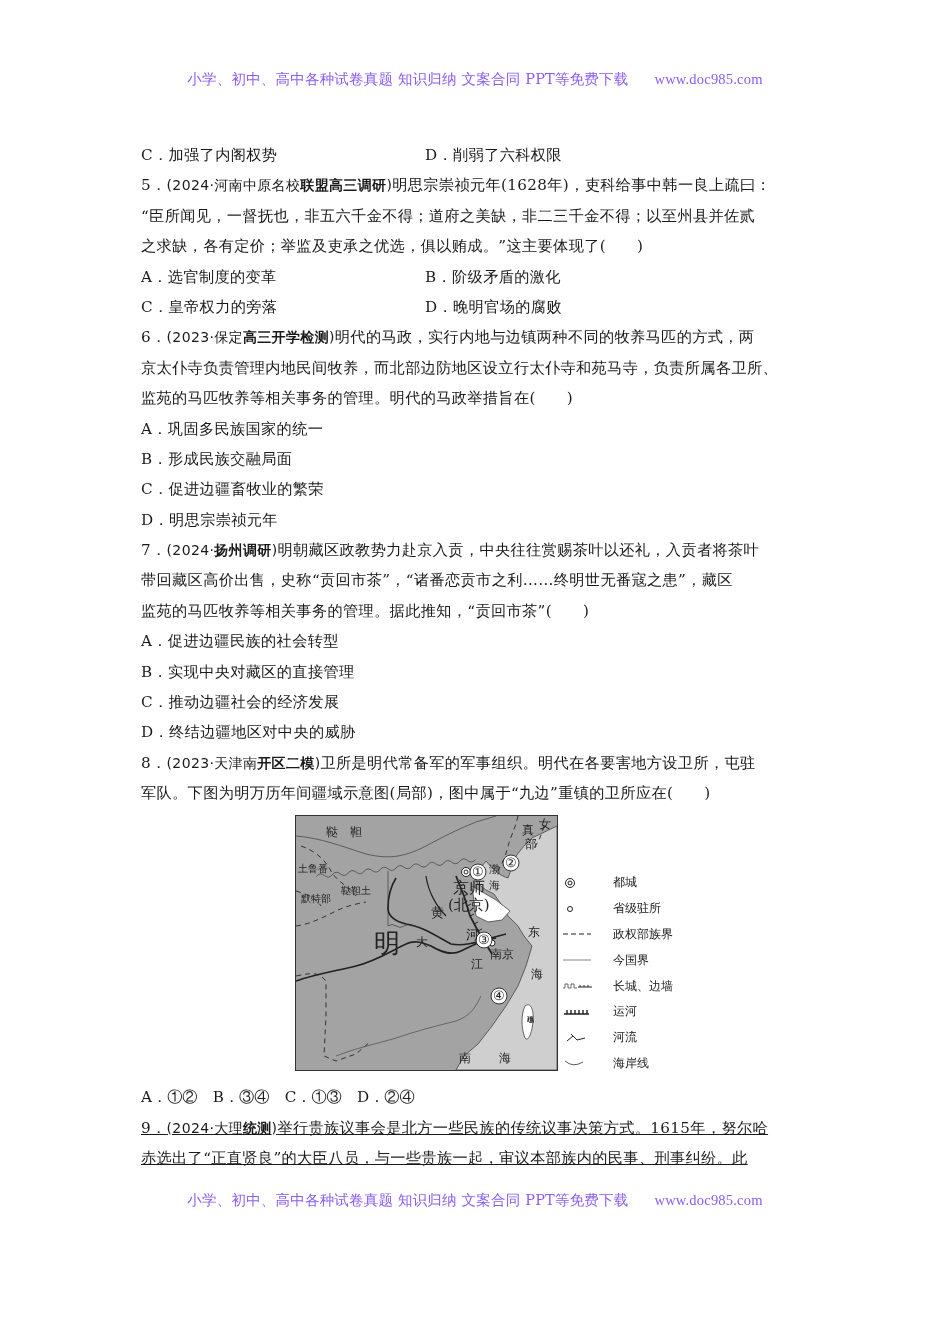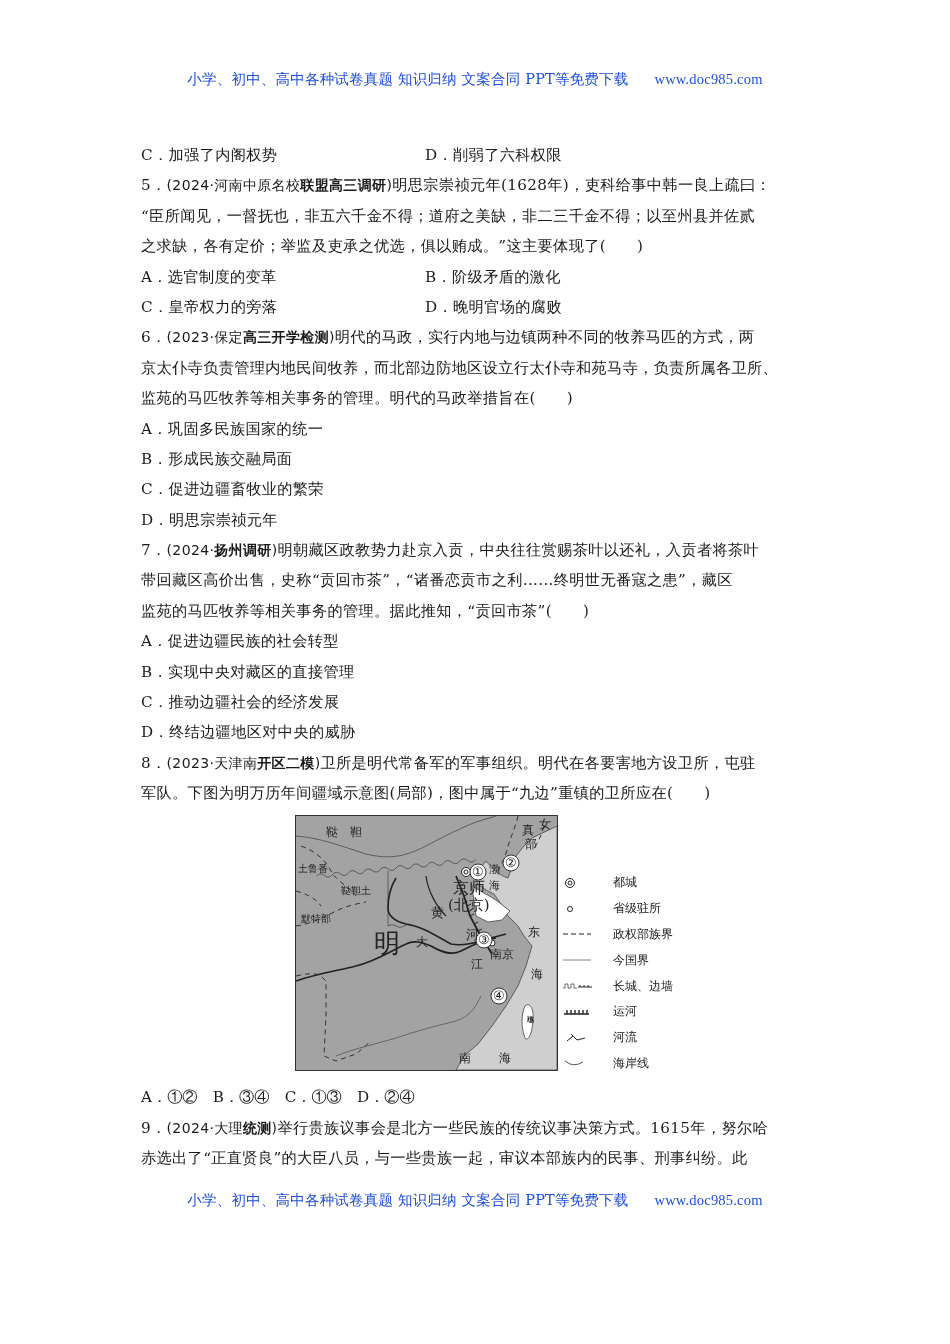--- a/index.html
+++ b/index.html
@@ -3,21 +3,21 @@
   <meta charset="utf-8">
   <style>
     html, body { margin: 0; padding: 0; background: #ffffff; }
     body {
       width: 950px; height: 1344px; position: relative; overflow: hidden;
       font-family: "DejaVu Serif", "Liberation Serif", serif;
       color: #1a1a1a;
     }
     .banner {
       position: absolute; left: 0; width: 950px; text-align: center;
-      font-size: 14.5px; letter-spacing: 0.2px; color: #1d4ed8;
+      font-size: 14.5px; letter-spacing: 0.2px; color: #8b5cf6;
     }
     .banner .url { margin-left: 26px; font-family: "Liberation Serif", serif; }
     #banner-top { top: 70px; }
     #banner-bottom { top: 1191px; }
 
     .content { position: absolute; left: 141px; top: 140px; width: 686px; }
     .line {
       font-size: 15.2px; line-height: 30.4px; height: 30.4px; white-space: nowrap;
       letter-spacing: 0.35px;
     }
@@ -30,21 +30,21 @@
     .map-box {
       position: absolute; left: 0; top: 0; width: 261px; height: 254px;
       border: 1.5px solid #333; background: #a3a3a3; overflow: hidden;
     }
     .map-label { position: absolute; font-size: 11px; color: #222; white-space: nowrap; font-family: "DejaVu Serif", serif; }
     .legend { position: absolute; left: 268px; top: 55px; width: 130px; }
     .legend-item { display: flex; align-items: center; height: 25.8px; font-size: 12px; }
     .legend-item .sym { width: 30px; display: flex; align-items: center; justify-content: flex-start; }
     .legend-item .lbl { margin-left: 20px; }
     .answers-line { position: absolute; left: 141px; top: 1082px; font-size: 15.2px; line-height: 30px; }
-    .after-map { position: absolute; left: 141px; top: 1113px; width: 686px; }
+    .after-map { position: absolute; left: 141px; top: 1113px; width: 686px; text-decoration: underline; }
   </style>
 </head>
 <body>
 
 <div id="banner-top" class="banner">
   <span>小学、初中、高中各种试卷真题  知识归纳  文案合同  PPT等免费下载</span><span class="url">www.doc985.com</span>
 </div>
 
 <div class="content">
 
@@ -130,21 +130,21 @@
       <circle cx="196" cy="127" r="3" fill="#fff" stroke="#222" stroke-width="1"></circle>
 
       <circle cx="182" cy="56" r="8" fill="#fff" stroke="#333" stroke-width="1"></circle>
       <circle cx="215" cy="47" r="8" fill="#fff" stroke="#333" stroke-width="1"></circle>
       <circle cx="188" cy="124" r="8" fill="#fff" stroke="#333" stroke-width="1"></circle>
       <circle cx="203" cy="180" r="8" fill="#fff" stroke="#333" stroke-width="1"></circle>
     </svg>
     <span class="map-label" style="left:30px;top:8px;font-size:12px;">鞑　靼</span>
     <span class="map-label" style="left:2px;top:46px;font-size:10px;">土鲁番</span>
     <span class="map-label" style="left:5px;top:68px;font-size:10px;margin-left:40px;">鞑靼土</span>
-    <span class="map-label" style="left:5px;top:96px;font-size:10px;">默特部</span>
+    <span class="map-label" style="left:5px;top:76px;font-size:10px;">默特部</span>
     <span class="map-label" style="left:226px;top:6px;font-size:12px;">真</span>
     <span class="map-label" style="left:243px;top:0px;font-size:12px;">女</span>
     <span class="map-label" style="left:229px;top:20px;font-size:12px;">部</span>
     <span class="map-label" style="left:157px;top:62px;font-size:16px;">京师</span>
     <span class="map-label" style="left:152px;top:80px;font-size:15px;">(北京)</span>
     <span class="map-label" style="left:135px;top:88px;font-size:13px;">黄</span>
     <span class="map-label" style="left:170px;top:110px;font-size:13px;">河</span>
     <span class="map-label" style="left:193px;top:46px;font-size:11px;">渤</span>
     <span class="map-label" style="left:193px;top:62px;font-size:11px;">海</span>
     <span class="map-label" style="left:78px;top:110px;font-size:26px;">明</span>

